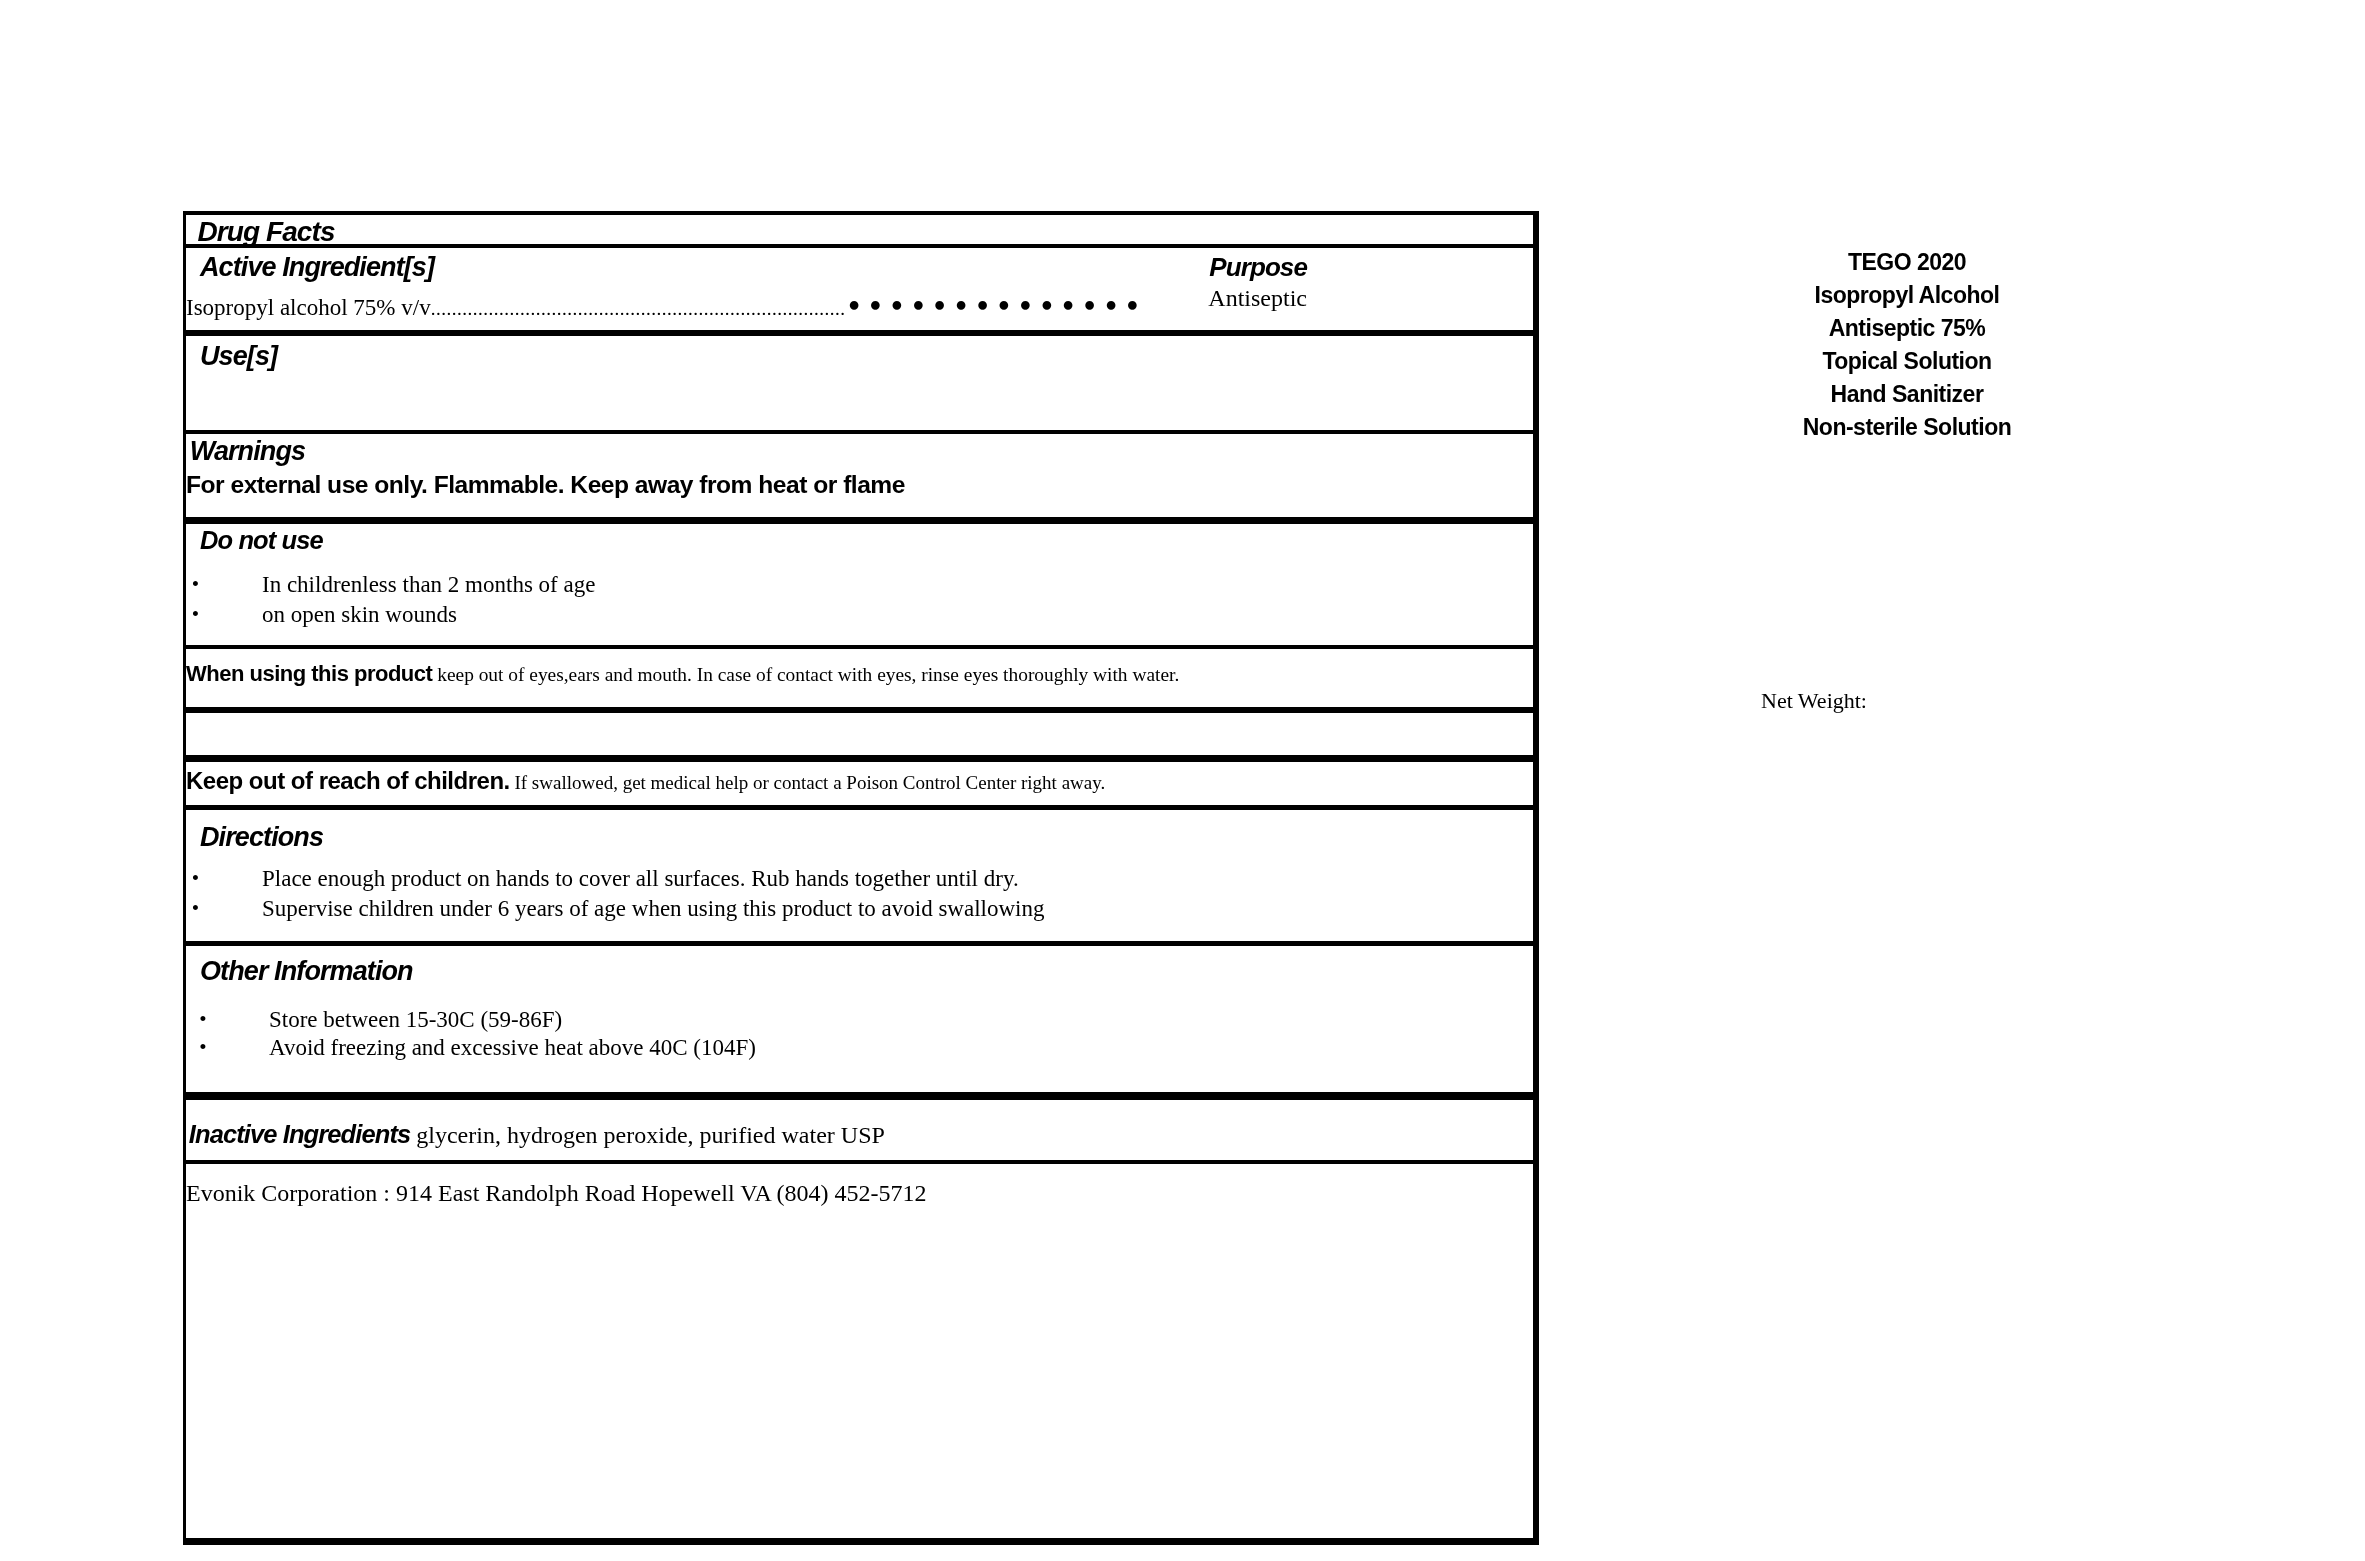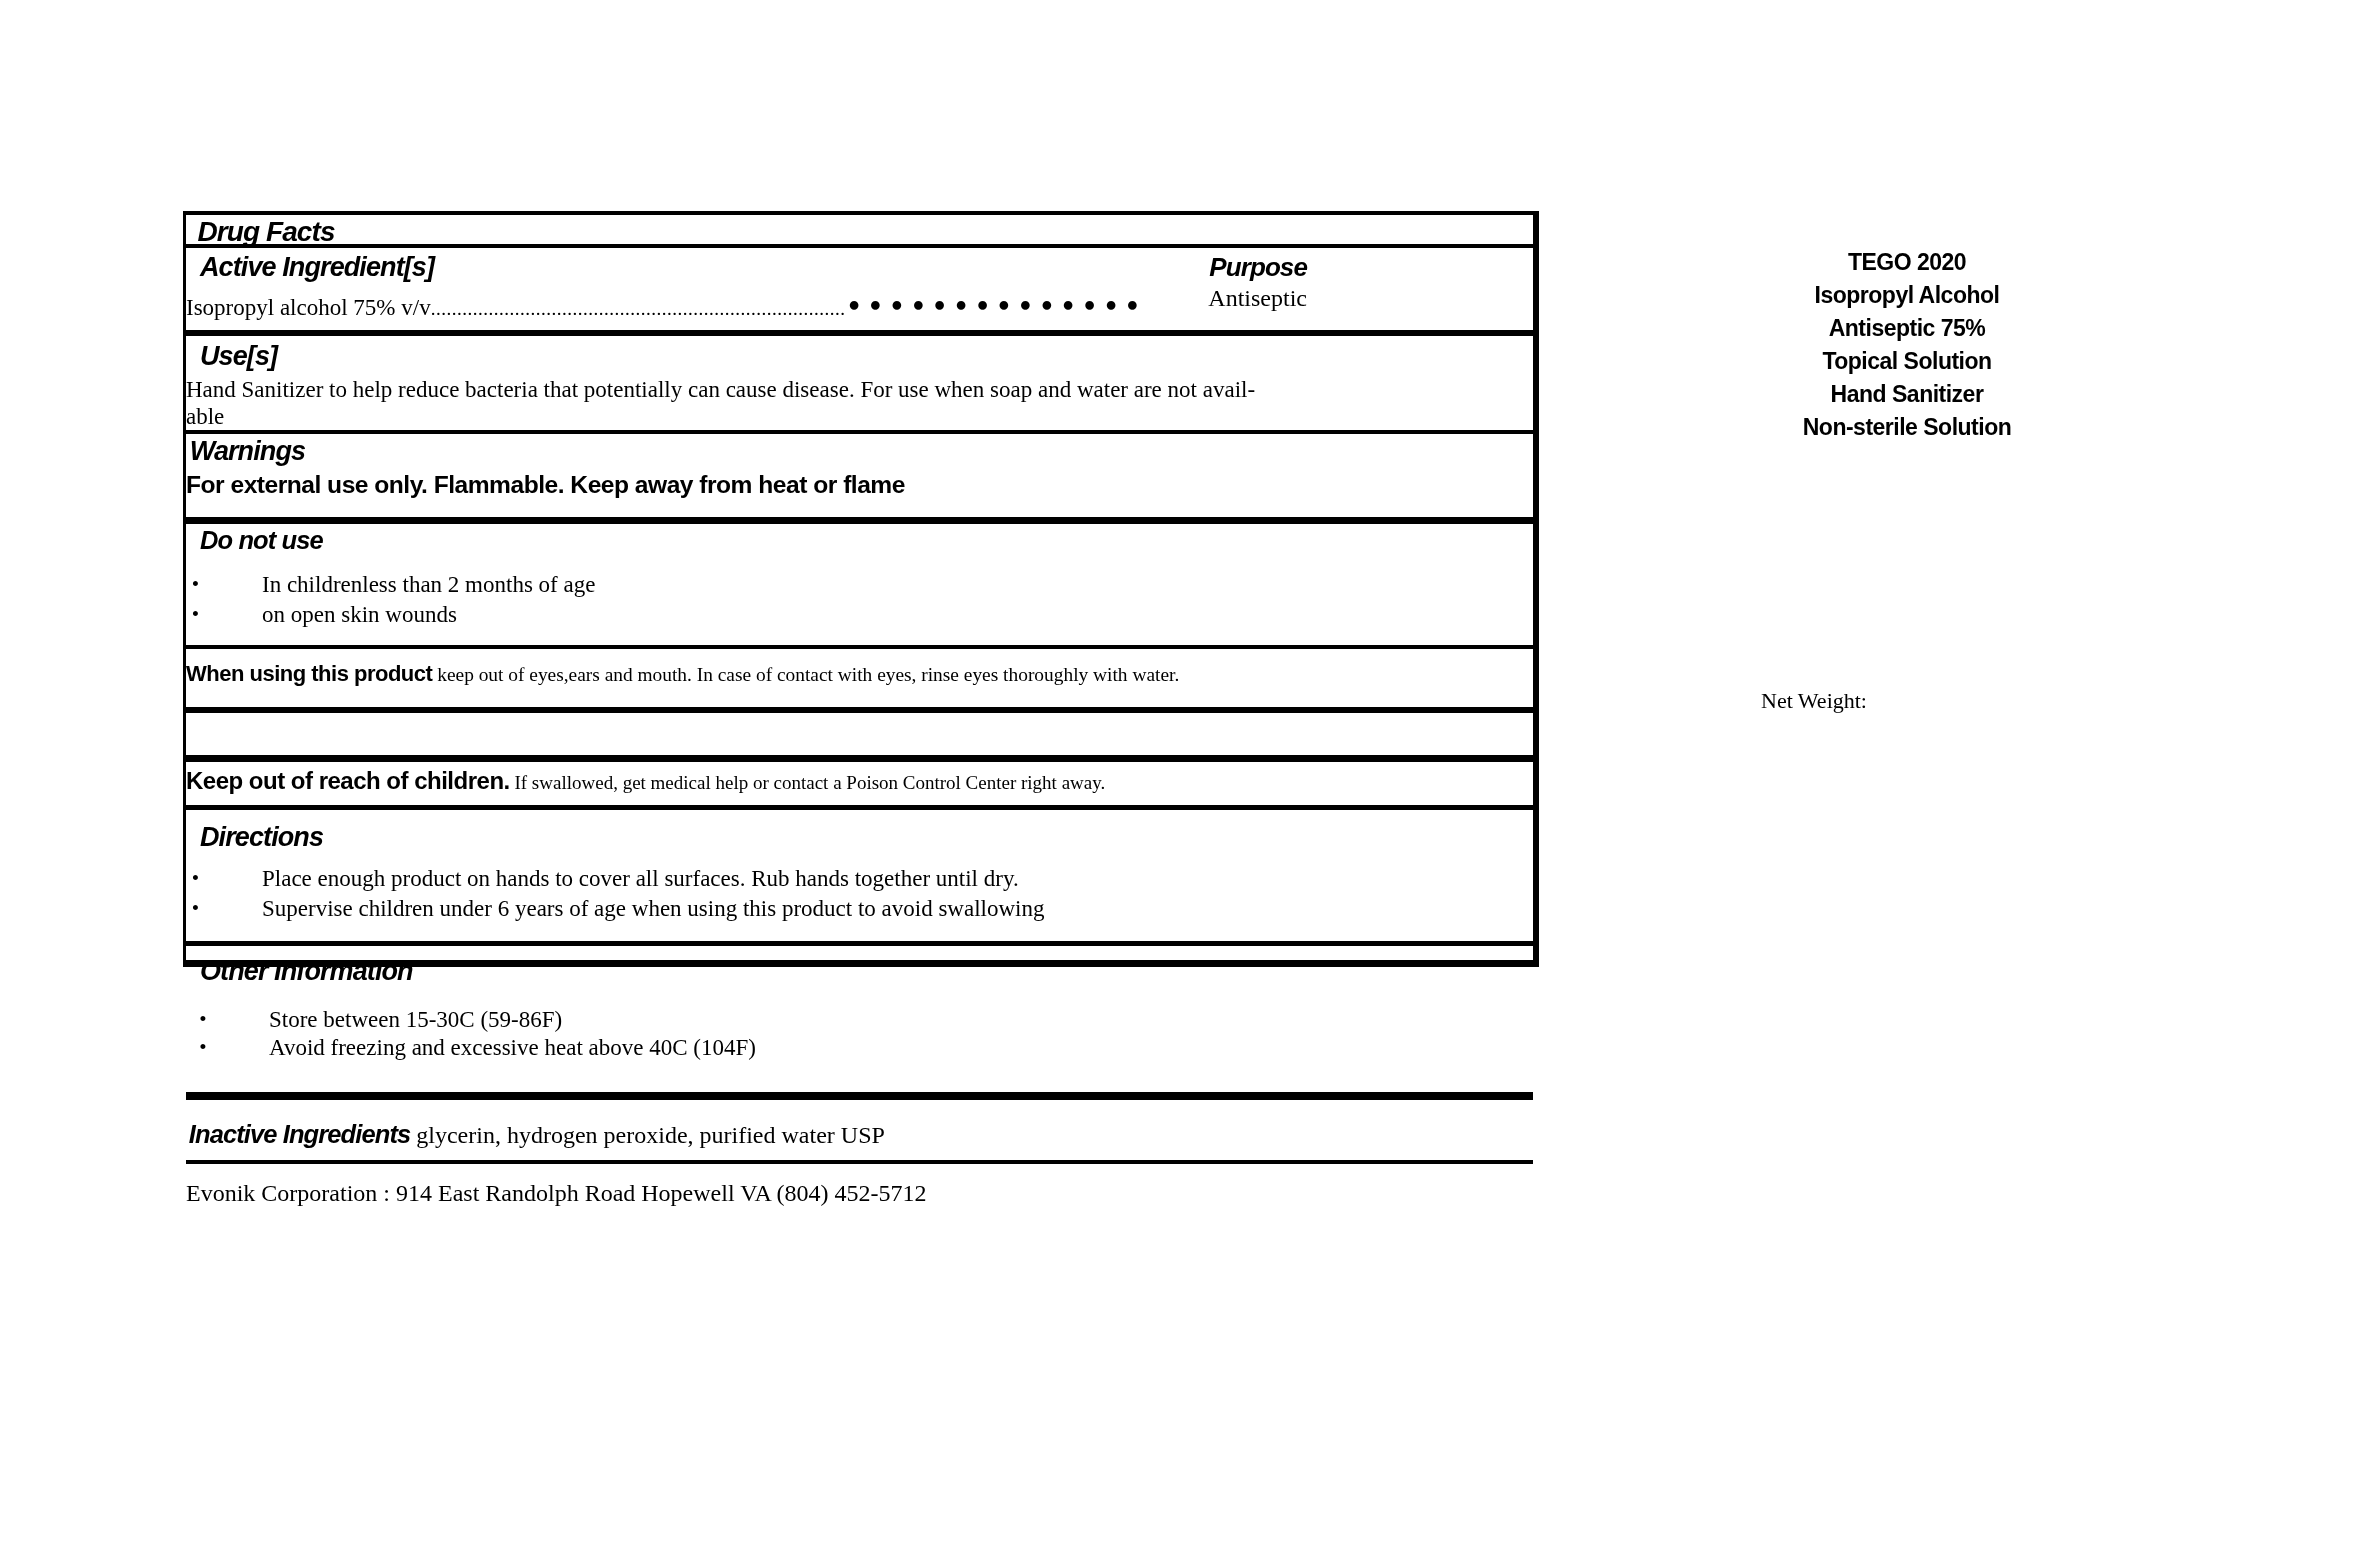--- a/index.html
+++ b/index.html
@@ -10,21 +10,21 @@
     height: 1561px;
     background: #ffffff;
     color: #000000;
     overflow: hidden;
     font-family: "Liberation Serif", serif;
   }
   
   .label-box {
     position: absolute;
     left: 183px; top: 211px;
-    width: 1356px; height: 756px;
+    width: 1356px; height: 1334px;
     border-top: 4.7px solid #000;
     border-left: 3.8px solid #000;
     border-right: 6.6px solid #000;
     border-bottom: 7.6px solid #000;
     background: #fff;
   }
   .sep {
     position: absolute;
     left: 0; width: 100%;
     background: #000;
@@ -101,24 +101,20 @@
 
     <div class="abs ai-row serif" style="top:77px; left:0; width:960px;">
       <span>Isopropyl alcohol 75% v/v</span>
         <span class="leader-small">............................................................................................................</span>
         <span class="leader-big">••••••••••••••</span>
     </div>
 
     <div class="sep" style="top:115px; height:6.2px;"></div>
 
     <div class="abs h-bi" style="top:126px; left:14px;">Use[s]</div>
-    <div class="abs serif" style="top:162px; left:0; line-height:26.5px;">
-      <div>Hand Sanitizer to help reduce bacteria that potentially can cause disease. For use when soap and water are not avail-</div>
-      <div>able</div>
-    </div>
     <div class="sep" style="top:215px; height:4.3px;"></div>
 
     <div class="abs h-bi" style="top:221px; left:3.8px;">Warnings</div>
     <div class="abs bold-sans" style="top:256px; left:0;">For external use only. Flammable. Keep away from heat or flame</div>
     <div class="sep" style="top:302px; height:6.6px;"></div>
 
     <div class="abs h-bi" style="top:311px; left:14px; font-size:25.5px;">Do not use</div>
     <div class="bullet-row" style="top:357px;">
       <span class="bdot" style="left:5.7px;">•</span>
       <span class="btext" style="left:76px;">In childrenless than 2 months of age</span>

